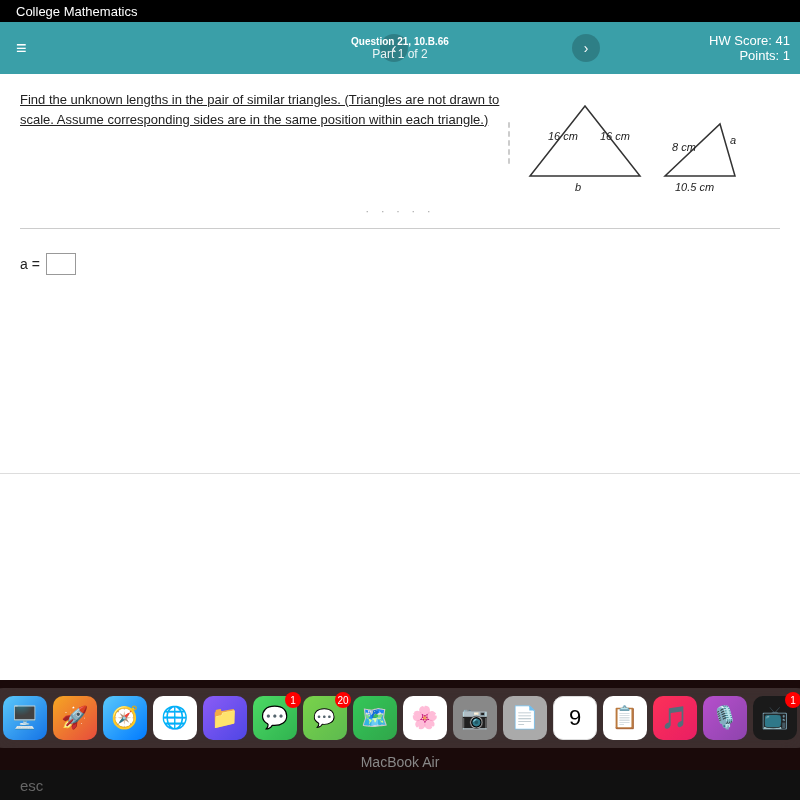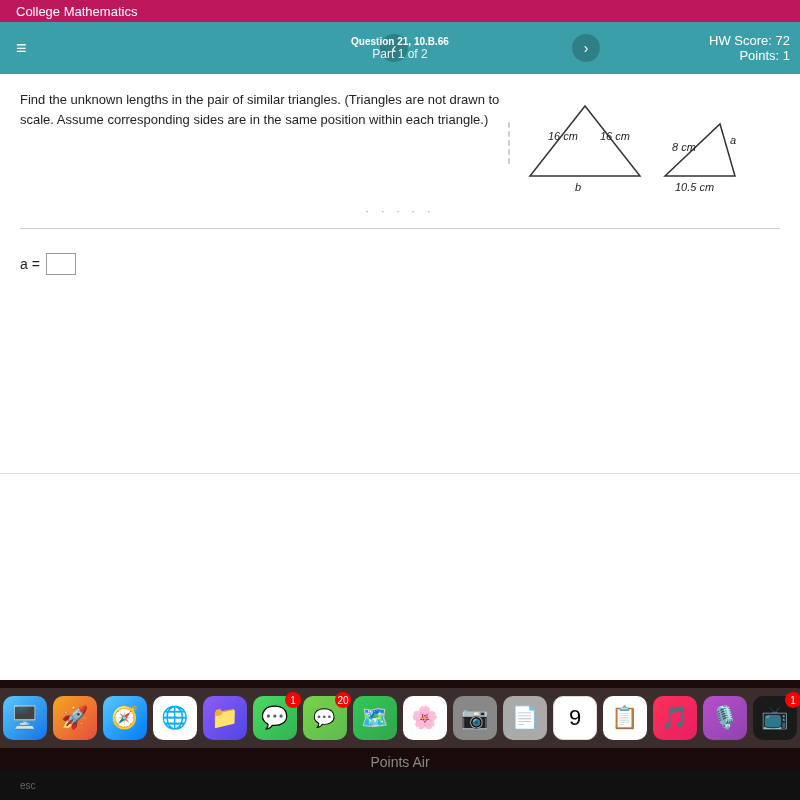--- a/index.html
+++ b/index.html
@@ -17,21 +17,21 @@
       top: 0;
       left: 0;
       right: 0;
       bottom: 80px;
       background: #f0f0f0;
       border-radius: 4px;
     }
 
     
     .college-header {
-      background: #be185d;
+      background: #000000;
       color: white;
       padding: 4px 16px;
       font-size: 13px;
       height: 22px;
       display: flex;
       align-items: center;
     }
 
     
     .main-header {
@@ -118,20 +118,21 @@
       min-height: 400px;
       border-bottom: 1px solid #ddd;
     }
 
     .problem-text {
       font-size: 13px;
       color: #222;
       max-width: 520px;
       line-height: 1.5;
       margin-bottom: 20px;
+      text-decoration: underline;
     }
 
     .divider-line {
       border: none;
       border-top: 1px solid #ccc;
       margin: 10px 0;
     }
 
     .answer-row {
       display: flex;
@@ -232,21 +233,21 @@
       height: 30px;
       background: #111;
       display: flex;
       align-items: center;
       padding: 0 20px;
       gap: 8px;
     }
 
     .key-label {
       color: #666;
-      font-size: 10px;
+      font-size: 15px;
     }
   </style>
 </head>
 <body>
 
 <div class="screen-container">
 
   <div class="college-header">
     <span>College Mathematics</span>
   </div>
@@ -257,21 +258,21 @@
     <button class="nav-arrow-left">‹</button>
 
     <div class="question-center">
       <div class="question-number">Question 21, 10.B.66</div>
       <div class="question-part">Part 1 of 2</div>
     </div>
 
     <button class="nav-arrow-right">›</button>
 
     <div class="hw-score">
-      <div>HW Score: 72</div>
+      <div>HW Score: 41</div>
       <div>Points: 1</div>
     </div>
   </div>
 
   <div class="content-area">
     <div style="display:flex; align-items:flex-start;">
       <div style="flex:1;">
         <p class="problem-text">Find the unknown lengths in the pair of similar triangles. (Triangles are not drawn to scale. Assume corresponding sides are in the same position within each triangle.)</p>
       </div>
 
@@ -386,18 +387,18 @@
     <div class="dock-icon" style="background:linear-gradient(135deg,#b64fcc,#8e44ad);">
       <span style="font-size:22px;">🎙️</span>
     </div>
 
     <div class="dock-icon" style="background:#1a1a1a;">
       <span style="font-size:22px;">📺</span>
       <div class="badge">1</div>
     </div>
   </div>
 
-  <div class="macbook-label">Points Air</div>
+  <div class="macbook-label">MacBook Air</div>
 </div>
 
 <div class="keyboard-row">
   <span class="key-label">esc</span>
 </div>
 
 </body></html>

